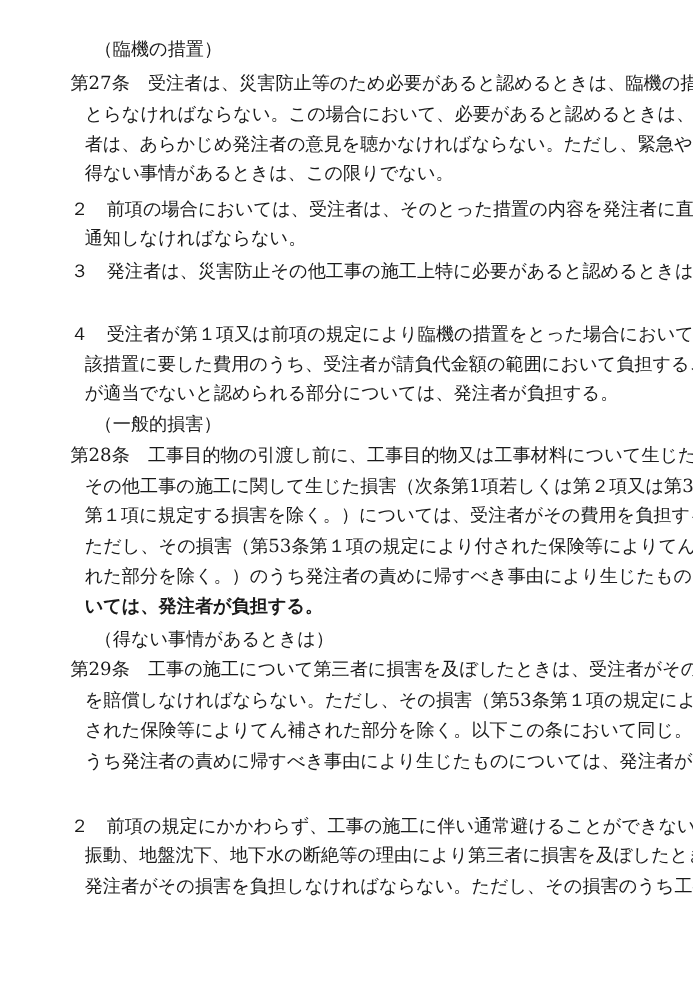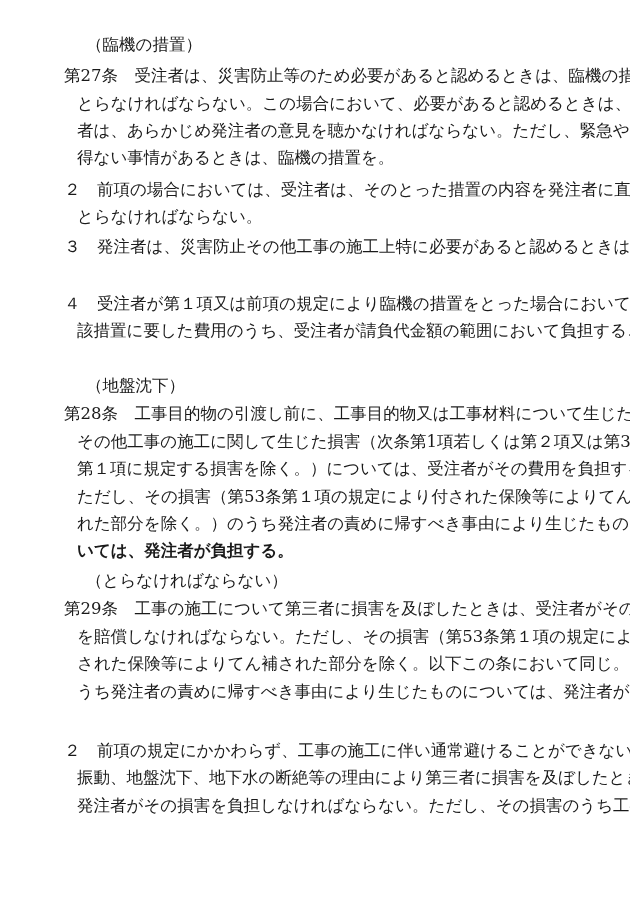--- a/index.html
+++ b/index.html
@@ -25,40 +25,41 @@
 </head>
 <body>
 
 <div class="page">
 
   <div class="line heading" style="left:86px; top:34px;">（臨機の措置）</div>
 
   <div class="line first" style="top:65px;">第27条　受注者は、災害防止等のため必要があると認めるときは、臨機の措置を</div>
   <div class="line cont" style="top:93px;">とらなければならない。この場合において、必要があると認めるときは、受注</div>
   <div class="line cont" style="top:120px;">者は、あらかじめ発注者の意見を聴かなければならない。ただし、緊急やむを</div>
-  <div class="line cont last" style="top:147px;">得ない事情があるときは、臨機の措置を。</div>
+  <div class="line cont last" style="top:147px;">得ない事情があるときは、この限りでない。</div>
 
   <div class="line first" style="top:179px;">２　前項の場合においては、受注者は、そのとった措置の内容を発注者に直ちに</div>
-  <div class="line cont last" style="top:206px;">とらなければならない。</div>
+  <div class="line cont last" style="top:206px;">通知しなければならない。</div>
 
   <div class="line first" style="top:236px;">３　発注者は、災害防止その他工事の施工上特に必要があると認めるときは、受</div>
 
   <div class="line first" style="top:293px;">４　受注者が第１項又は前項の規定により臨機の措置をとった場合において、当</div>
   <div class="line cont" style="top:320px;">該措置に要した費用のうち、受注者が請負代金額の範囲において負担すること</div>
+  <div class="line cont last" style="top:347px;">が適当でないと認められる部分については、発注者が負担する。</div>
 
-  <div class="line heading" style="left:86px; top:375px;">（地盤沈下）</div>
+  <div class="line heading" style="left:86px; top:375px;">（一般的損害）</div>
 
   <div class="line first" style="top:403px;">第28条　工事目的物の引渡し前に、工事目的物又は工事材料について生じた損害</div>
   <div class="line cont" style="top:431px;">その他工事の施工に関して生じた損害（次条第1項若しくは第２項又は第30条</div>
   <div class="line cont" style="top:458px;">第１項に規定する損害を除く。）については、受注者がその費用を負担する。</div>
   <div class="line cont" style="top:486px;">ただし、その損害（第53条第１項の規定により付された保険等によりてん補さ</div>
   <div class="line cont" style="top:513px;">れた部分を除く。）のうち発注者の責めに帰すべき事由により生じたものにつ</div>
   <div class="line cont last" style="top:540px;font-weight:bold;">いては、発注者が負担する。</div>
 
-  <div class="line heading" style="left:86px; top:570px;">（とらなければならない）</div>
+  <div class="line heading" style="left:86px; top:570px;">（得ない事情があるときは）</div>
 
   <div class="line first" style="top:598px;">第29条　工事の施工について第三者に損害を及ぼしたときは、受注者がその損害</div>
   <div class="line cont" style="top:626px;">を賠償しなければならない。ただし、その損害（第53条第１項の規定により付</div>
   <div class="line cont" style="top:653px;">された保険等によりてん補された部分を除く。以下この条において同じ。）の</div>
   <div class="line cont" style="top:681px;">うち発注者の責めに帰すべき事由により生じたものについては、発注者が負担</div>
 
   <div class="line first" style="top:740px;">２　前項の規定にかかわらず、工事の施工に伴い通常避けることができない騒音、</div>
   <div class="line cont" style="top:767px;">振動、地盤沈下、地下水の断絶等の理由により第三者に損害を及ぼしたときは、</div>
   <div class="line cont" style="top:795px;">発注者がその損害を負担しなければならない。ただし、その損害のうち工事の</div>
 

